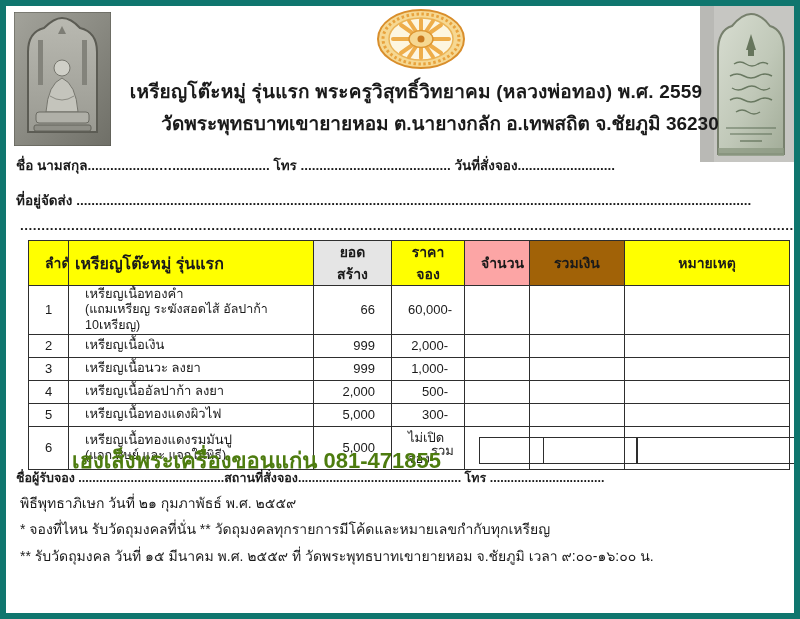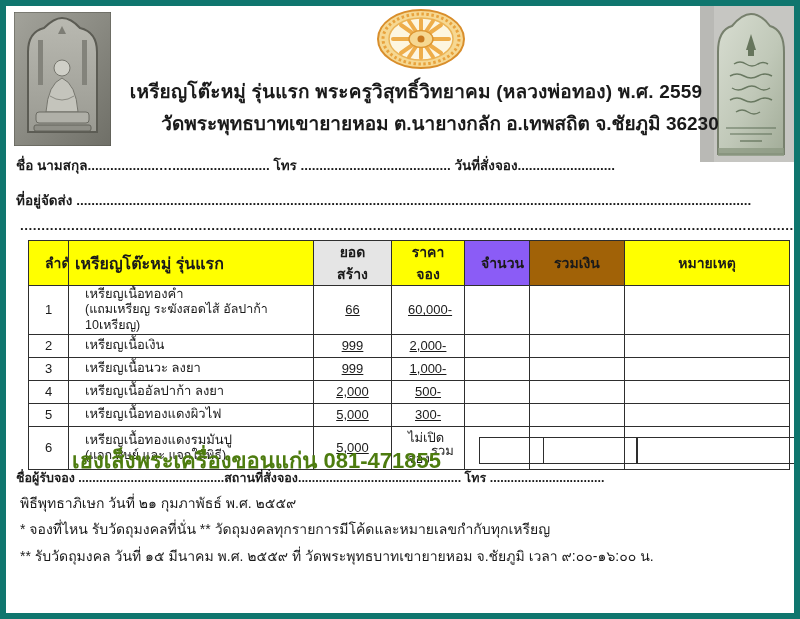--- a/index.html
+++ b/index.html
@@ -30,21 +30,21 @@
   .order-table {
     position:absolute; left:22px; top:234px; width:761px;
     border-collapse:collapse; table-layout:fixed; font-size:13px;
   }
   .order-table td, .order-table th { border:1.5px solid #2e2e2e; padding:0 16px; overflow:hidden; }
   .order-table th { background:#ffff00; font-weight:bold; font-size:14px; height:29px; text-align:center; }
   .order-table th.desc-h { text-align:left; font-size:16px; padding-left:6px; }
   .cell-no   { text-align:center; }
   .cell-name { text-align:left; padding-left:5px; line-height:1.25;margin-left:48px; }
   .cell-name .sub { font-size:12.5px; display:block; }
-  .cell-num  { text-align:center; padding-right:6px;text-decoration:underline; }
+  .cell-num  { text-align:right; padding-right:6px; }
   .cell-center { }
   .row-tall  { height:40px; }
   .row-std   { height:23px; }
   .row-six   { height:38px; }
   
   .total-row { position:absolute; left:37px; top:431px; width:761px; height:27px; display:flex; }
   .total-spacer { width:363px; }
   .total-label  { width:73px; text-align:center; font-size:13px; line-height:27px; }
   .total-cell   { border:1.5px solid #2e2e2e; height:27px; }
   .tc-1 { width:65px; }
@@ -158,21 +158,21 @@
         <col style="width:65px">
         <col style="width:95px">
         <col style="width:165px">
     </colgroup>
     <tbody>
         <tr>
       <th style="background: rgb(255, 255, 0);">ลำดับ</th>
       <th class="desc-h" style="background: rgb(255, 255, 0);">เหรียญโต๊ะหมู่ รุ่นแรก</th>
       <th style="background: #e5e5e5;">ยอดสร้าง</th>
       <th style="background: rgb(255, 255, 0);">ราคาจอง</th>
-      <th style="background: #8b5cf6;">จำนวน</th>
+      <th style="background: #fca5a5;">จำนวน</th>
       <th style="background: #a16207;">รวมเงิน</th>
       <th style="background: rgb(255, 255, 0);">หมายเหตุ</th>
     </tr>
     <tr class="row-tall">
       <td class="cell-no">1</td>
       <td class="cell-name">
         <span>เหรียญเนื้อทองคำ</span>
         <span class="sub">(แถมเหรียญ ระฆังสอดไส้ อัลปาก้า 10เหรียญ)</span>
       </td>
       <td class="cell-num">66</td>

